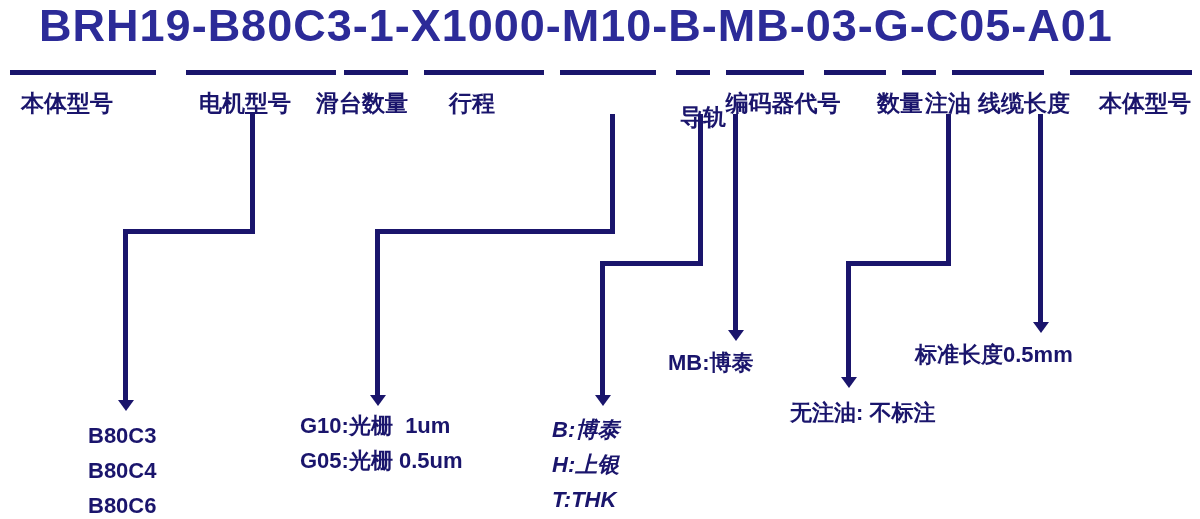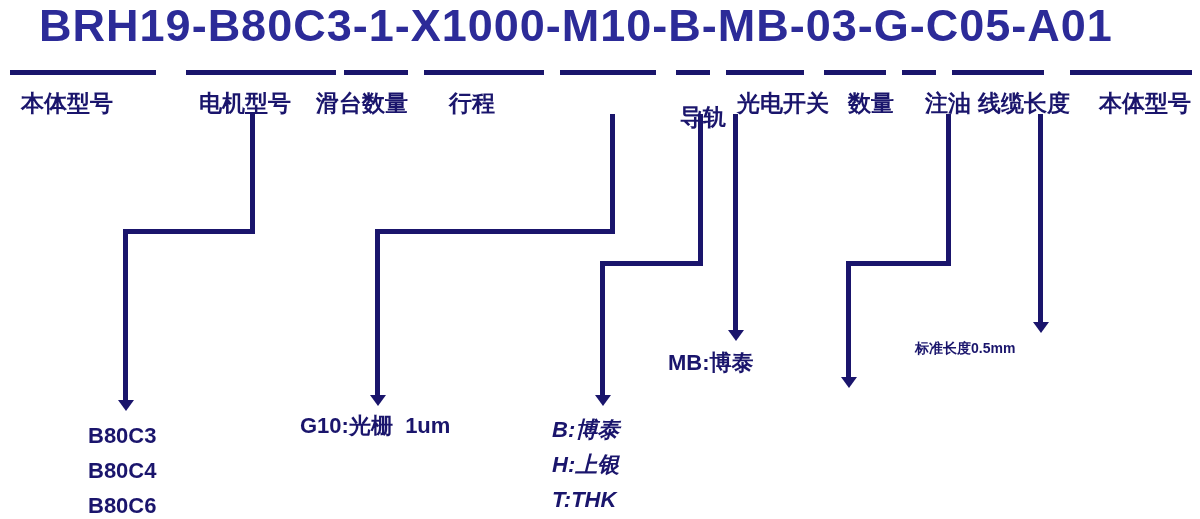--- a/index.html
+++ b/index.html
@@ -31,21 +31,21 @@
     border-left:8px solid transparent;
     border-right:8px solid transparent;
     border-top:11px solid var(--ink,#1a156c);
   }
   .opts{position:absolute;color:var(--ink,#1a156c);}
   .opt{
     font-size:22px;font-weight:700;line-height:35px;
     white-space:pre;
   }
   .note{
-    position:absolute;font-size:14px;font-weight:700;white-space:pre;
+    position:absolute;font-size:22px;font-weight:700;white-space:pre;
     color:var(--ink,#1a156c);
     text-align:center;
   }
 </style>
 </head>
 <body>
 
 <div class="canvas">
 
   <div class="title">BRH19-B80C3-1-X1000-M10-B-MB-03-G-C05-A01</div>
@@ -60,22 +60,22 @@
   <div class="ul" style="left:824px;width:62px;"></div>
   <div class="ul" style="left:902px;width:34px;"></div>
   <div class="ul" style="left:952px;width:92px;"></div>
   <div class="ul" style="left:1070px;width:122px;"></div>
 
   <div class="lbl" style="left:67px;">本体型号</div>
   <div class="lbl" style="left:245px;">电机型号</div>
   <div class="lbl" style="left:362px;text-align:right;">滑台数量</div>
   <div class="lbl" style="left:472px;">行程</div>
   <div class="lbl" style="left:703px;margin-top:14px;">导轨</div>
-  <div class="lbl" style="left:783px;">光电开关</div>
-  <div class="lbl" style="left:871px;">数量</div>
+  <div class="lbl" style="left:783px;">编码器代号</div>
+  <div class="lbl" style="left:900px;">数量</div>
   <div class="lbl" style="left:948px;">注油</div>
   <div class="lbl" style="left:1024px;">线缆长度</div>
   <div class="lbl" style="left:1145px;">本体型号</div>
 
   <div class="line" style="left:250px;top:114px;width:5px;height:120px;"></div>
   <div class="line" style="left:123px;top:229px;width:132px;height:5px;"></div>
   <div class="line" style="left:123px;top:229px;width:5px;height:175px;"></div>
   <div class="arrow" style="left:118px;top:400px;"></div>
 
   <div class="line" style="left:610px;top:114px;width:5px;height:120px;"></div>
@@ -100,27 +100,29 @@
   <div class="arrow" style="left:1033px;top:322px;"></div>
 
   <div class="opts" style="left:88px;top:418px;">
     <div class="opt">B80C3</div>
     <div class="opt">B80C4</div>
     <div class="opt">B80C6</div>
   </div>
 
   <div class="opts" style="left:300px;top:408px;">
     <div class="opt">G10:光栅  1um</div>
+    <div class="opt">G05:光栅 0.5um</div>
   </div>
 
   <div class="opts" style="left:552px;top:412px;font-style:italic;">
     <div class="opt">B:博泰</div>
     <div class="opt">H:上银</div>
     <div class="opt">T:THK</div>
   </div>
 
   <div class="opts" style="left:668px;top:345px;">
     <div class="opt">MB:博泰</div>
   </div>
 
+  <div class="note" style="left:790px;top:398px;">无注油: 不标注</div>
   <div class="note" style="left:915px;top:340px;">标准长度0.5mm</div>
 
 </div>
 
 </body></html>

